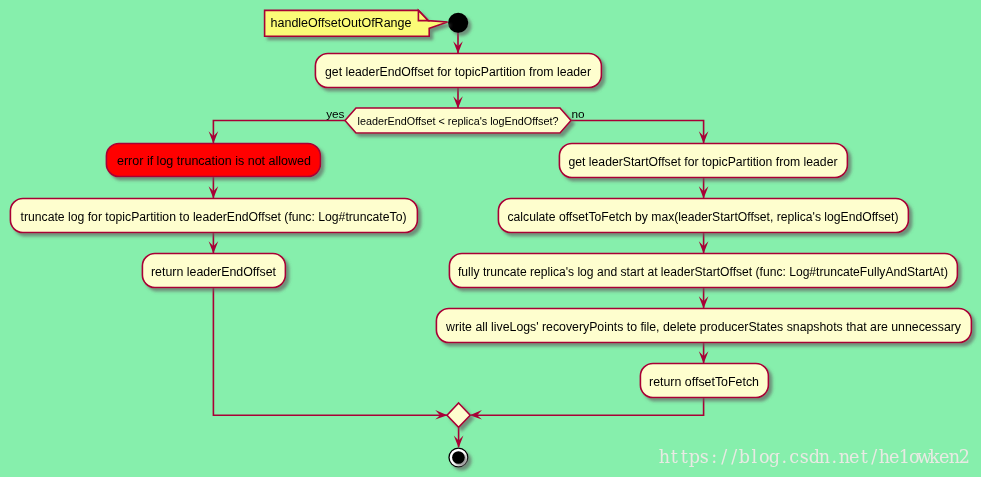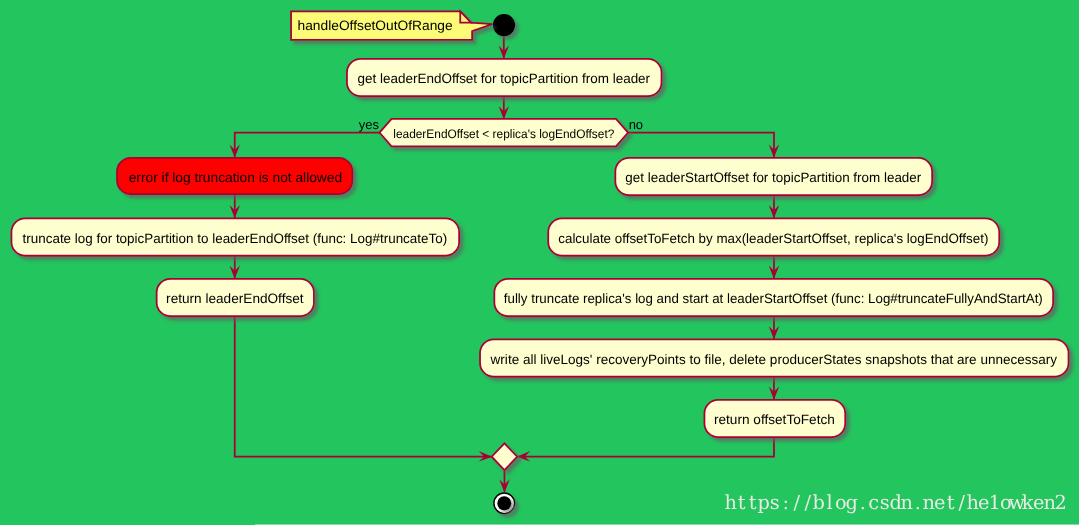--- a/index.html
+++ b/index.html
@@ -1,17 +1,17 @@
 <!DOCTYPE html>
 <html><head>
 <meta charset="utf-8">
 <style>
   html,body{margin:0;padding:0;background:#FFFFFF;}
   body{width:981px;height:477px;overflow:hidden;font-family:"Liberation Sans",sans-serif;}
-  #stage{position:relative;width:981px;height:477px;background:#22c55e;}
+  #stage{position:relative;width:981px;height:477px;background:#86efac;}
   #svg{position:absolute;left:0;top:0;}
   .node-text{font-family:"Liberation Sans",sans-serif;font-size:12.3px;fill:#000000;}
   .dia-text{font-family:"Liberation Sans",sans-serif;font-size:11.2px;fill:#000000;}
   .branch-text{font-family:"Liberation Sans",sans-serif;font-size:11.8px;fill:#000000;}
   .note-text{font-family:"Liberation Sans",sans-serif;font-size:12.3px;fill:#000000;}
   .wm-text{font-family:"DejaVu Serif",serif;font-size:17.6px;fill:#E8EAE3;}
   .edge{stroke:#A80036;stroke-width:1.6;fill:none;}
   .ahead{fill:#A80036;}
   .nodefill{fill:#FEFECE;stroke:#A80036;stroke-width:1.6;}
   .errfill{fill:#FF0000;stroke:#A80036;stroke-width:1.6;}

